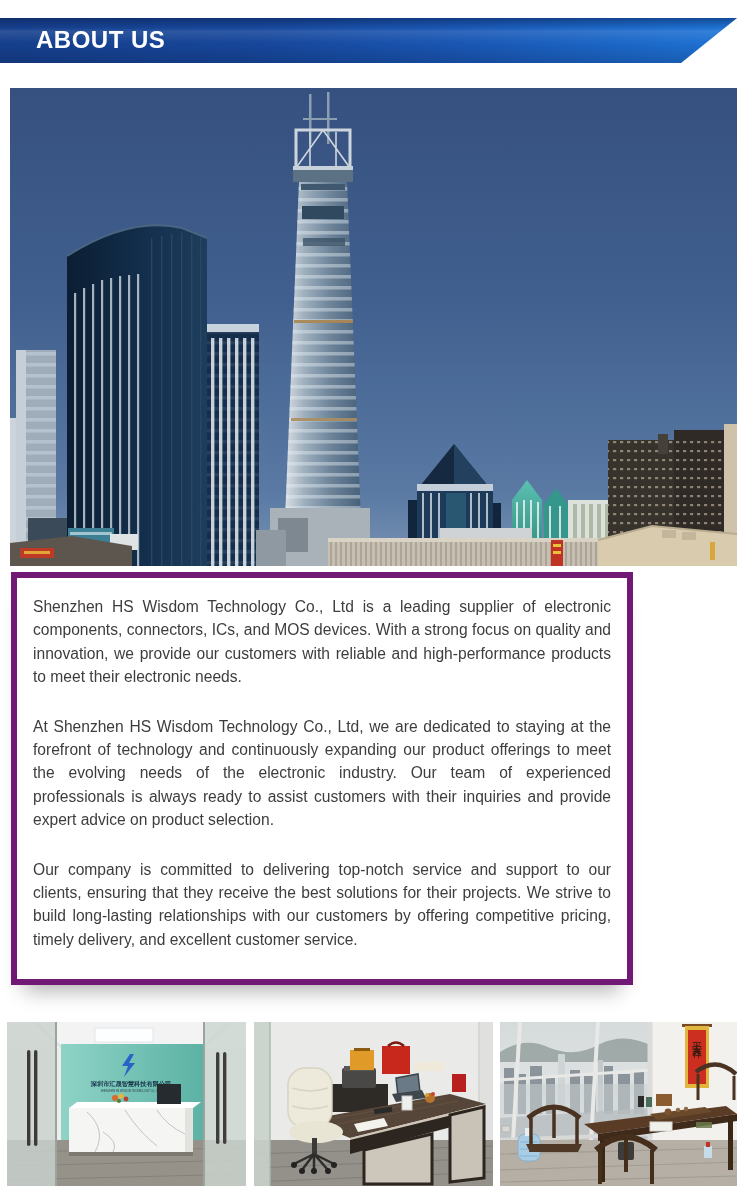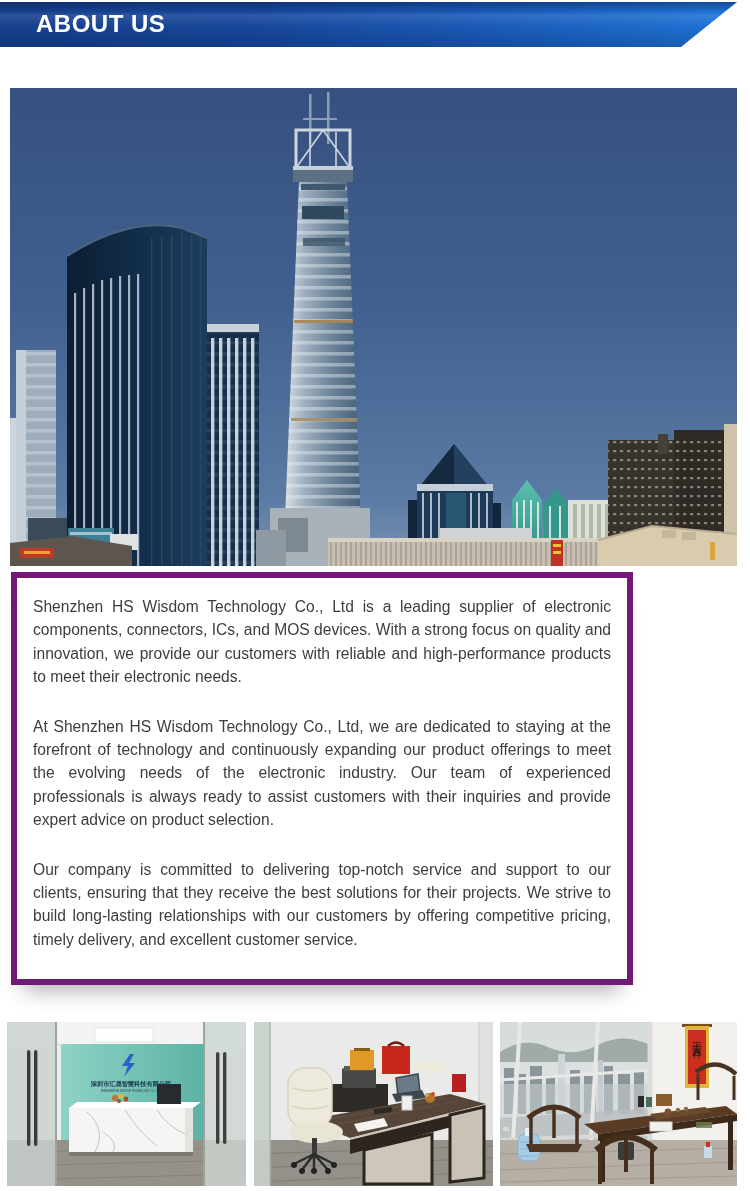--- a/index.html
+++ b/index.html
@@ -1,20 +1,20 @@
 <!DOCTYPE html>
 <html lang="en"><head>
 <meta charset="utf-8">
 <style>
   html,body{margin:0;padding:0;background:#ffffff;}
   .page{position:relative;width:750px;height:1191px;background:#ffffff;overflow:hidden;
         font-family:"Liberation Sans",sans-serif;}
 
   
-  .banner{position:absolute;left:0;top:2px;width:737px;height:45px;
+  .banner{position:absolute;left:0;top:18px;width:737px;height:45px;
           background:
             linear-gradient(to bottom, rgba(8,26,70,.45) 0%, rgba(8,26,70,0) 22%, rgba(255,255,255,.10) 30%, rgba(255,255,255,0) 55%, rgba(0,10,40,.18) 100%),
             linear-gradient(90deg,#163f8c 0%,#17479b 35%,#1a57b4 62%,#1e74d6 100%);
           clip-path:polygon(0 0,100% 0,calc(100% - 56px) 100%,0 100%);}
   .banner-title{position:absolute;left:36px;top:50%;transform:translateY(-52%);
           color:#ffffff;font-size:24px;font-weight:bold;letter-spacing:.5px;}
 
   
   .main-photo{position:absolute;left:10px;top:88px;width:727px;height:478px;overflow:hidden;}
   .main-photo svg{display:block;width:100%;height:100%;}

